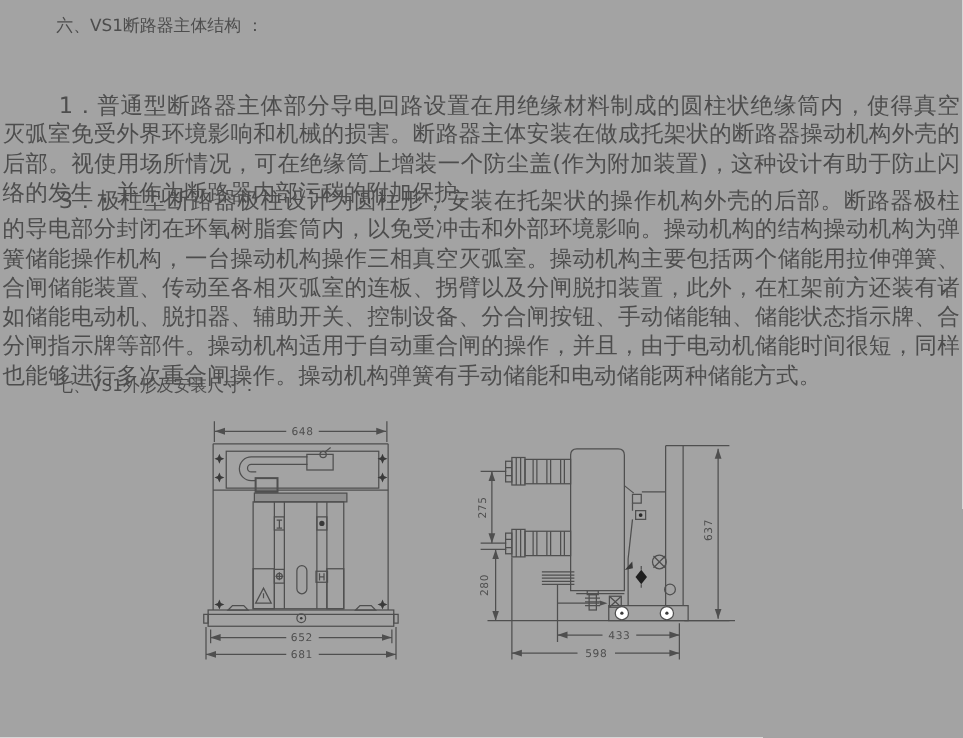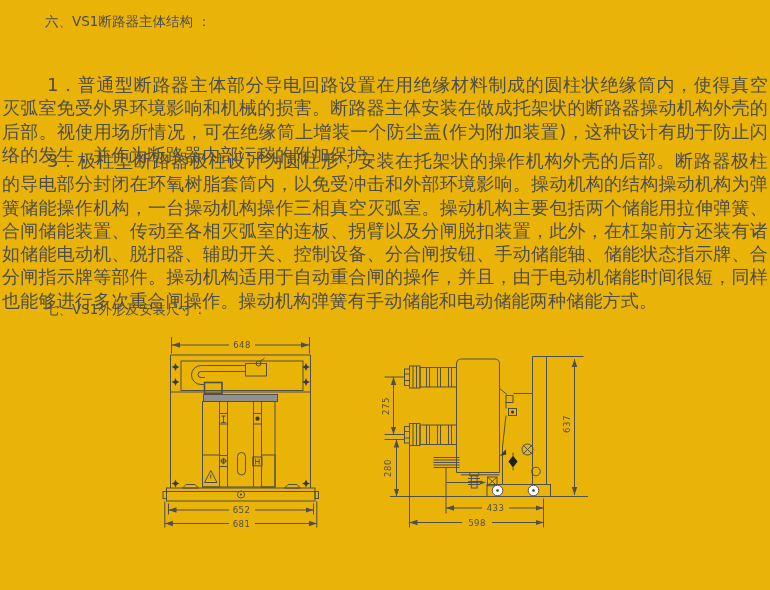--- a/index.html
+++ b/index.html
@@ -1,17 +1,17 @@
 <!DOCTYPE html>
 <html><head>
 <meta charset="utf-8">
 <style>
   html,body{margin:0;padding:0;background:#ffffff;}
   .page{
-    position:relative;width:770px;height:590px;background:#eab308;
+    position:relative;width:770px;height:590px;background:#a3a3a3;
     font-family:"DejaVu Sans","Liberation Sans",sans-serif;
     color:#4d4d4d;overflow:hidden;
   }
   .heading{
     position:absolute;left:45px;margin:0;font-size:13.5px;font-weight:normal;
     line-height:23.3px;white-space:pre;
   }
   .para{
     position:absolute;left:2px;width:766px;margin:0;font-size:18px;
     line-height:23.3px;text-align:justify;text-indent:45px;

